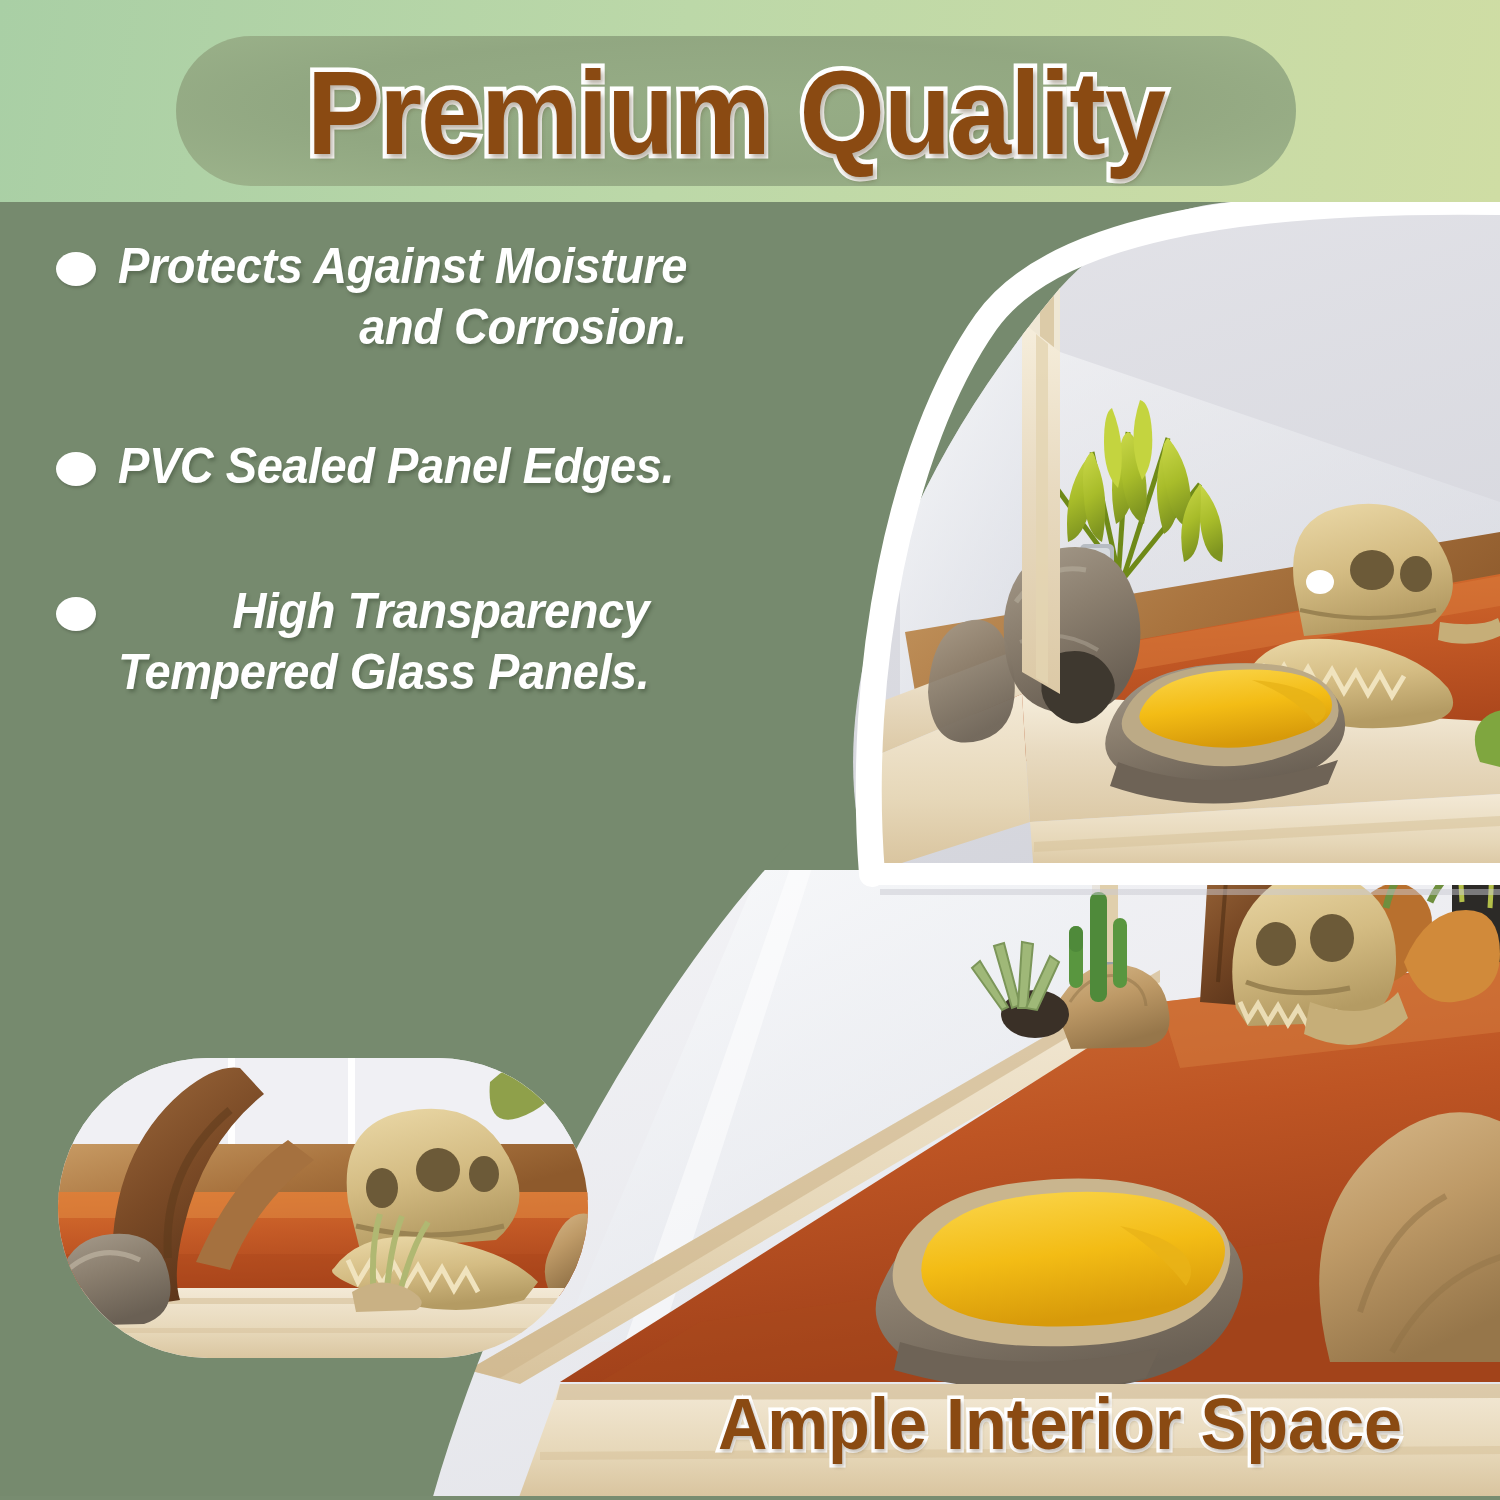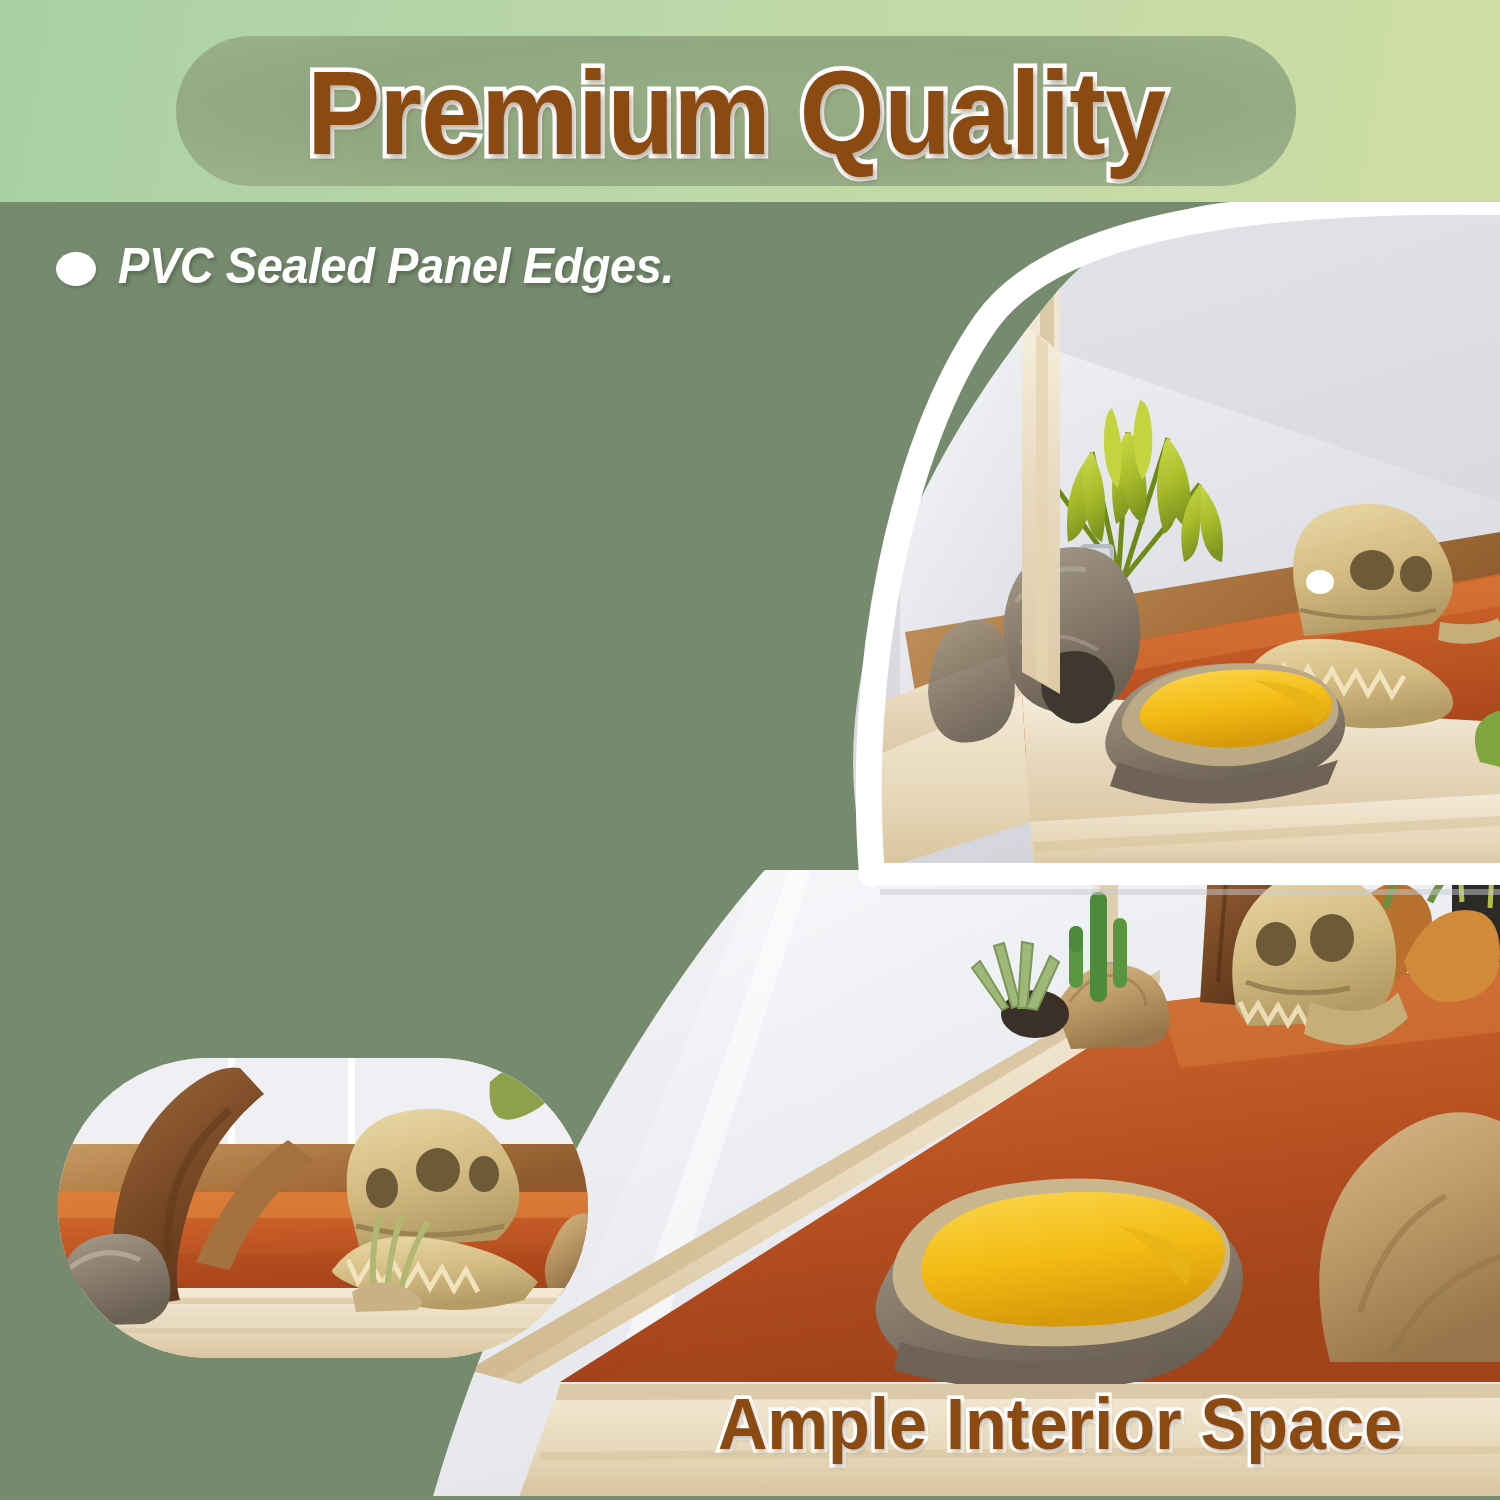--- a/index.html
+++ b/index.html
@@ -391,27 +391,41 @@
         <path d="M 490,880 q 36,-34 78,-22 q -8,44 -50,58 q -32,10 -28,-36 z" fill="#8FA04A"></path>
 
         <path d="M 552,1044 q 14,-36 36,-32 l 0,74 l -40,0 q -8,-20 4,-42 z" fill="url(#rockWarm)"></path>
       </g>
     </g>
   </svg>
   </div>
 
   <div class="bullets">
 
+    <div class="bullet-row">
+      <div class="bullet-dot"></div>
+      <div class="bullet-text">
+        <span class="l">Protects Against Moisture</span>
+        <span class="l">and Corrosion.</span>
+      </div>
+    </div>
 
     <div class="bullet-row" style="margin-bottom:84px;">
       <div class="bullet-dot"></div>
       <div class="bullet-text">
         <span class="l">PVC Sealed Panel Edges.</span>
       </div>
     </div>
 
 
+    <div class="bullet-row">
+      <div class="bullet-dot"></div>
+      <div class="bullet-text">
+        <span class="l">High Transparency</span>
+        <span class="l">Tempered Glass Panels.</span>
+      </div>
+    </div>
 
   </div>
 
   <div class="caption">Ample Interior Space</div>
 
 </div>
 
 </body></html>

